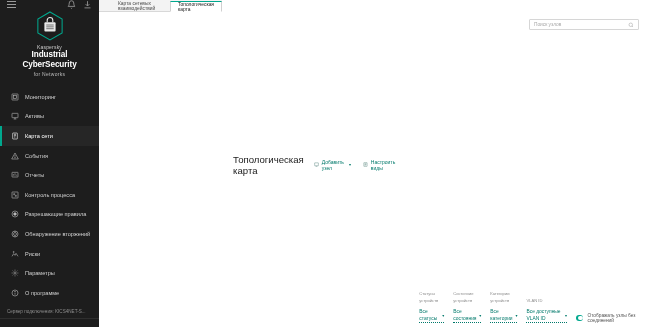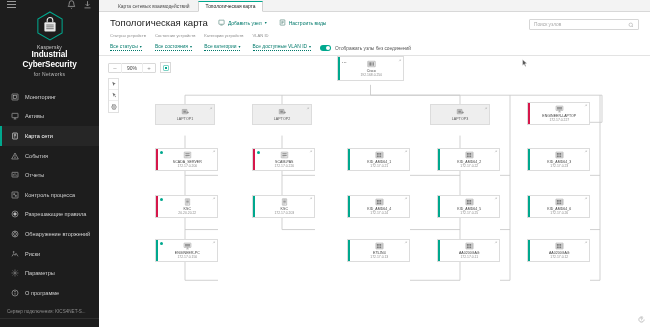--- a/index.html
+++ b/index.html
@@ -54,21 +54,21 @@
   .sb-divider { height:1px; background:#2e2e2e; margin: 2px 7px 0; }
   .sb-server { font-size: 4.6px; color: #8c8c8c; padding: 4px 7px 3px; line-height:6px; }
   .sb-user {
     display:flex; align-items:center; gap:5px;
     padding: 4px 7px 5px; border-top:1px solid #2e2e2e;
   }
   .sb-user-txt { flex:1 1 auto; line-height: 6px; }
   .sb-user-name { font-size: 5.2px; color:#e8e8e8; font-weight:bold;}
 
   
-  .main { flex: 1 1 auto; height: 327px; display:flex; flex-direction:column; background:#fff; position:relative;}
+  .main { flex: 1 1 auto; height: 327px; display:flex; background:#fff; position:relative;}
 
   .tabbar {
     height: 12px; background:#f3f3f3; border-bottom:1px solid #d8d8d8;
     display:flex; align-items:flex-end; padding-left: 11px;
   }
   .tab {
     font-size: 4.9px; color:#4a4a4a; padding: 0 7px; height: 11px;
     display:flex; align-items:center; cursor:pointer;
     border:1px solid transparent; border-bottom:none; background:transparent;
   }

